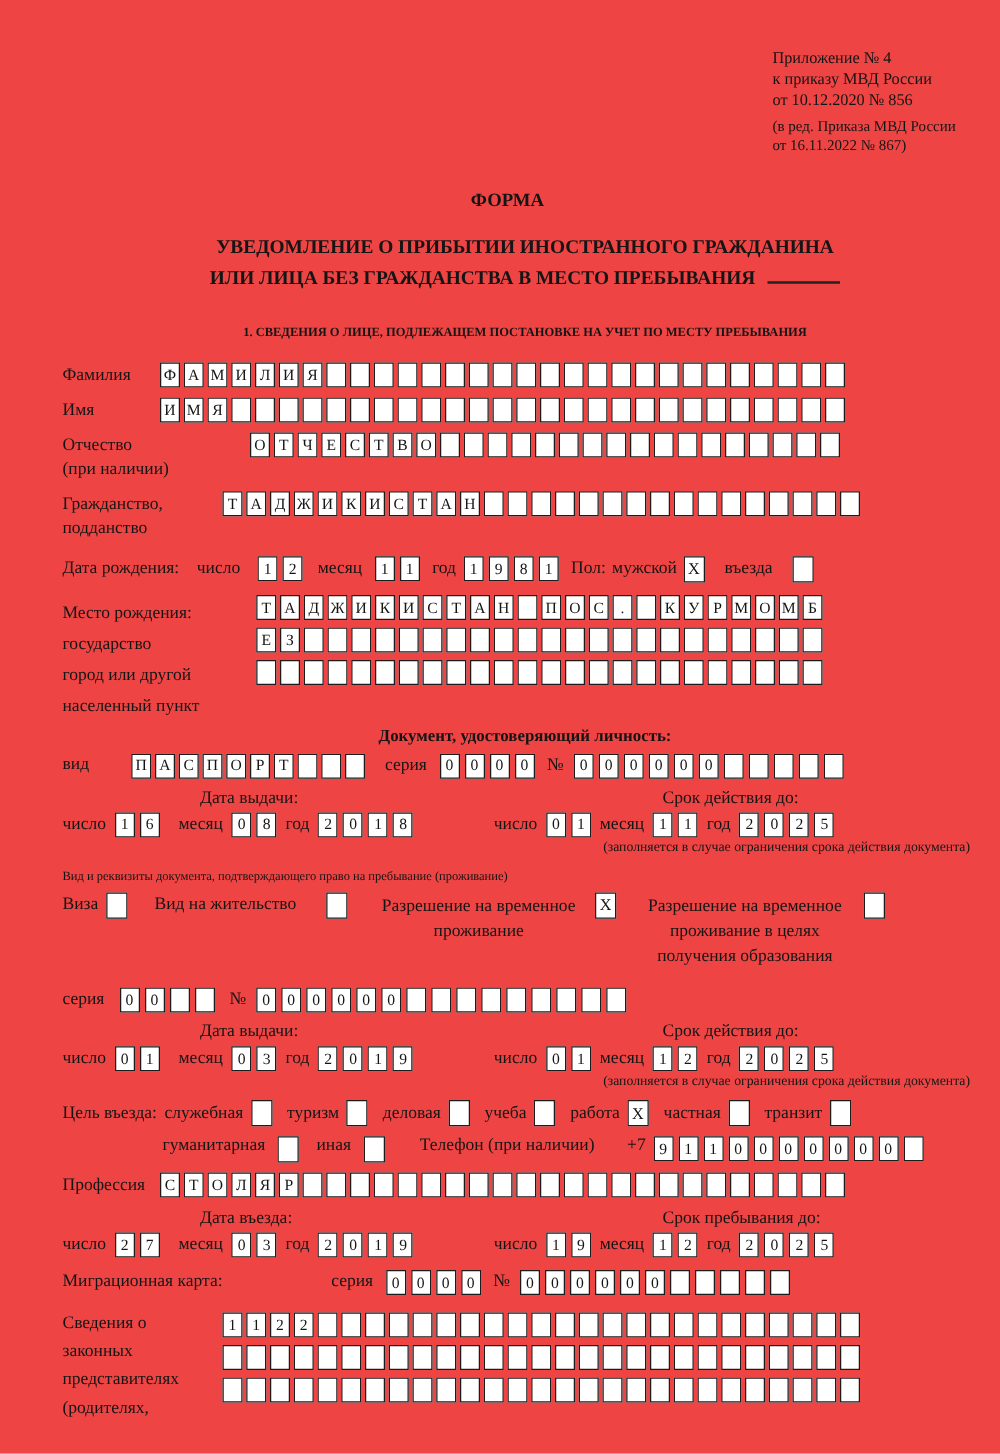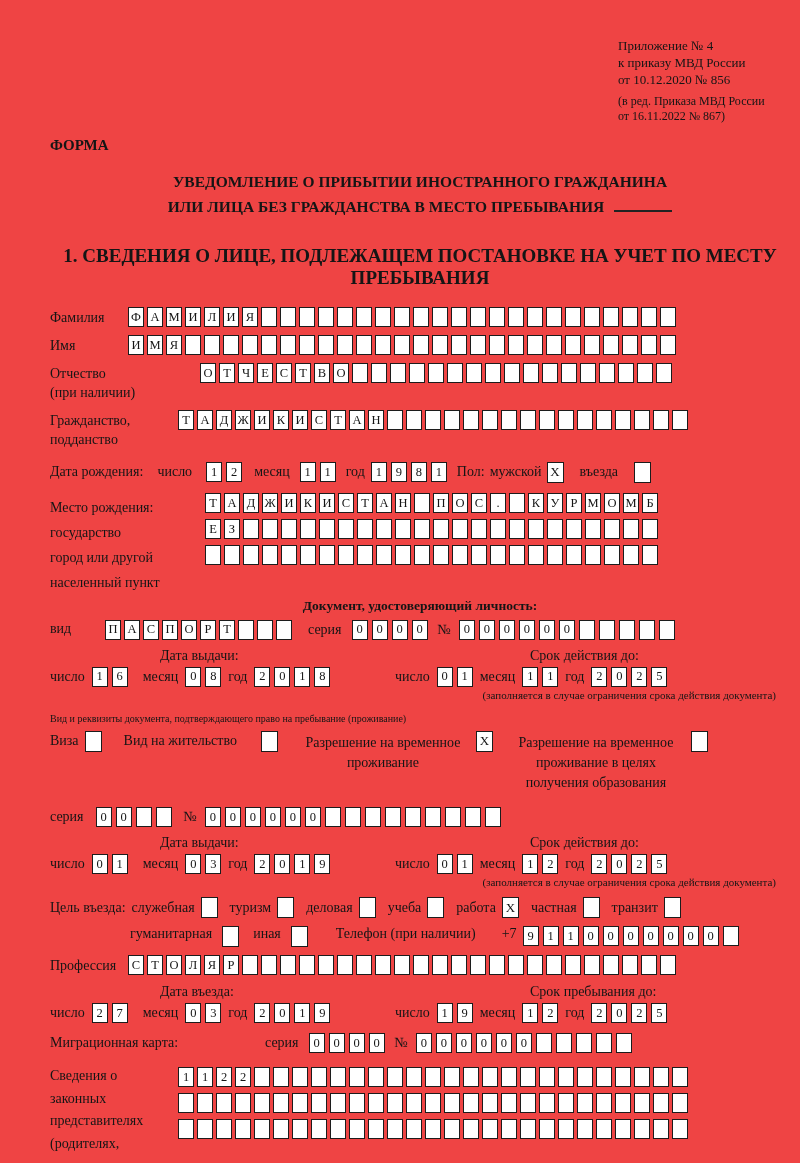--- a/index.html
+++ b/index.html
@@ -6,24 +6,24 @@
   html, body { margin: 0; padding: 0; background: #ffffff; }
   .page {
     width: 800px; height: 1163px; background: #ef4444; color: #151515;
     font-family: "Liberation Serif", "DejaVu Serif", serif;
     padding: 38px 10px 0 50px; overflow: hidden; position: relative;
   }
 
   
   .appendix { margin-left: 568px; font-size: 13px; line-height: 1.3; }
   .appendix .amend { margin-top: 5px; font-size: 12px; line-height: 1.3; }
-  .forma { text-align: left; padding-right: 28px; font-weight: bold; font-size: 15px; margin-top: 12px; }
+  .forma { text-align: center; padding-right: 28px; font-weight: bold; font-size: 15px; margin-top: 28px; }
   .title { text-align: center; font-weight: bold; font-size: 15.5px; margin-top: 16px; line-height: 1.6; }
   .blank-line { display: inline-block; width: 58px; height: 15px; border-bottom: 2px solid #222; margin-left: 10px; }
-  .section-title { text-align: center; font-weight: bold; font-size: 19px; margin-top: 26px; margin-bottom: 18px; }
+  .section-title { text-align: center; font-weight: bold; font-size: 10px; margin-top: 26px; margin-bottom: 18px; }
 
   
   .frow { display: flex; align-items: flex-start; margin-bottom: 7px; }
   .flabel { font-size: 14px; flex: none; padding-top: 2px; line-height: 1.35; }
   .w55  { width: 55px; }
   .w78  { width: 78px; }
   .w128 { width: 128px; }
   .w150 { width: 150px; }
   .w155 { width: 155px; }
   .cells { display: flex; gap: 3px; flex: none; }

